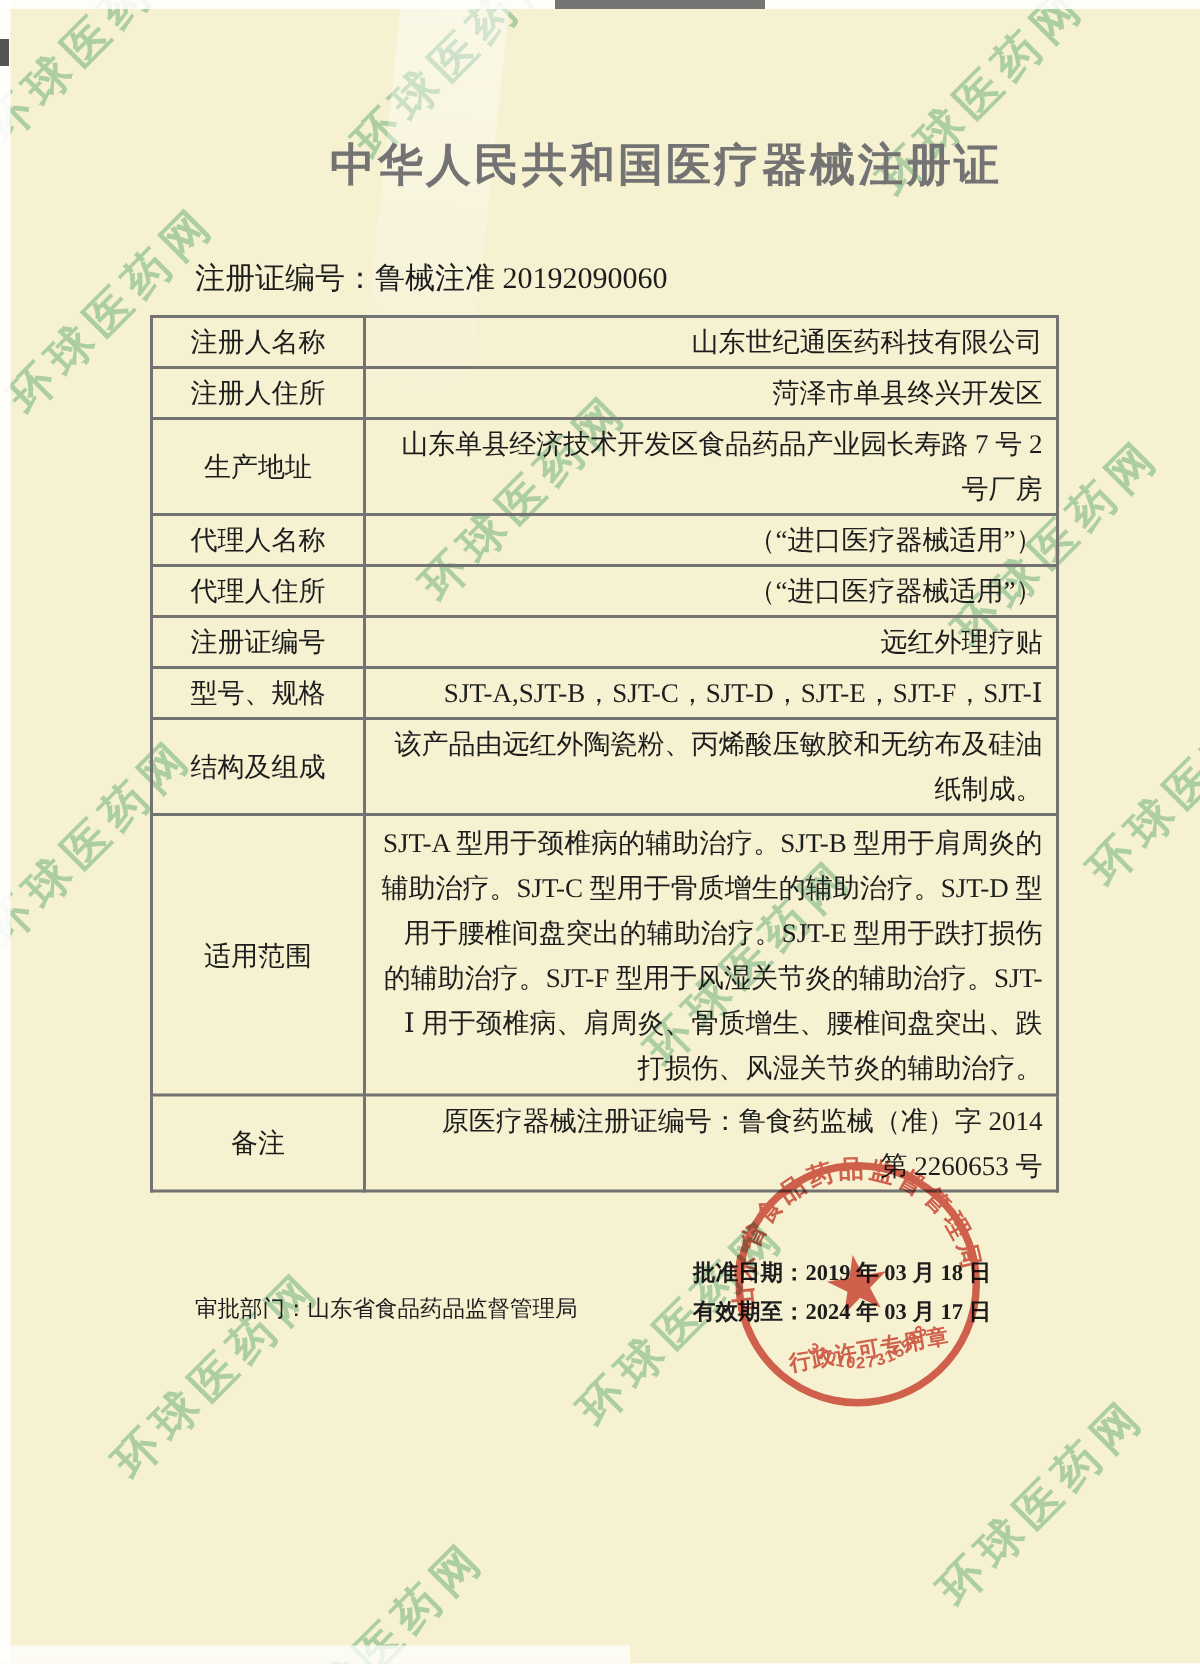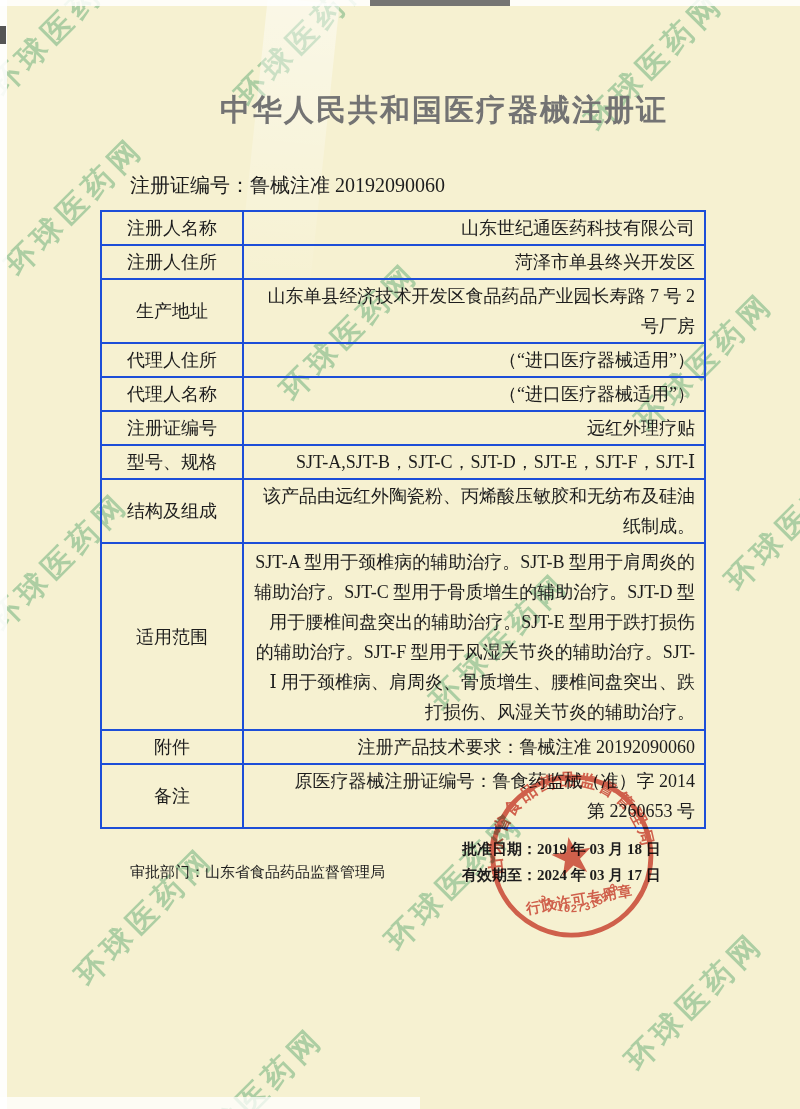--- a/index.html
+++ b/index.html
@@ -23,21 +23,21 @@
             transform:rotate(6deg);}
   .art-bottom{left:0;top:1097px;width:420px;height:12px;background:rgba(255,255,255,.75);}
 
   .doc-title{position:absolute;left:0;top:90px;width:800px;text-align:center;
              font-size:30px;font-weight:bold;color:#737373;letter-spacing:2px;
              font-family:"Liberation Sans","DejaVu Sans",sans-serif;margin-left:44px;}
   .cert-no{position:absolute;left:130px;top:172px;font-size:20px;color:#1d1d1d;}
 
   table.cert{position:absolute;left:100px;top:210px;width:606px;
              border-collapse:collapse;table-layout:fixed;}
-  table.cert td{border:2px solid #1d4ed8;font-size:18px;color:#1d1d1d;
+  table.cert td{border:2px solid #737373;font-size:18px;color:#1d1d1d;
                 vertical-align:middle;}
   td.lbl{width:136px;text-align:center;padding:0 2px;}
   td.val{padding:1px 9px;line-height:30px;text-align:right;}
   tr.h1{height:32px;} tr.h2{height:62px;} tr.h6{height:187px;}
   tr.remark td.val{text-indent:1.6em;}
 
   .footer-left{position:absolute;left:130px;top:843px;font-size:15px;color:#1d1d1d;margin-top:20px;}
   .footer-dates{position:absolute;left:462px;top:836px;font-size:15px;color:#1d1d1d;
                 line-height:26px;font-weight:bold;}
 
@@ -84,46 +84,42 @@
     </tr>
     <tr class="h1">
       <td class="lbl">注册人住所</td>
       <td class="val">菏泽市单县终兴开发区</td>
     </tr>
     <tr class="h2">
       <td class="lbl">生产地址</td>
       <td class="val">山东单县经济技术开发区食品药品产业园长寿路 7 号 2 号厂房</td>
     </tr>
     <tr class="h1">
-      <td class="lbl">代理人住所</td>
+      <td class="lbl">代理人名称</td>
       <td class="val">（“进口医疗器械适用”）</td>
     </tr>
     <tr class="h1">
-      <td class="lbl">代理人名称</td>
+      <td class="lbl">代理人住所</td>
       <td class="val">（“进口医疗器械适用”）</td>
     </tr>
     <tr class="h1">
       <td class="lbl">注册证编号</td>
       <td class="val">远红外理疗贴</td>
     </tr>
     <tr class="h1">
       <td class="lbl">型号、规格</td>
       <td class="val">SJT-A,SJT-B，SJT-C，SJT-D，SJT-E，SJT-F，SJT-Ⅰ</td>
     </tr>
     <tr class="h2">
       <td class="lbl">结构及组成</td>
       <td class="val">该产品由远红外陶瓷粉、丙烯酸压敏胶和无纺布及硅油纸制成。</td>
     </tr>
     <tr class="h6">
       <td class="lbl">适用范围</td>
       <td class="val">SJT-A 型用于颈椎病的辅助治疗。SJT-B 型用于肩周炎的辅助治疗。SJT-C 型用于骨质增生的辅助治疗。SJT-D 型用于腰椎间盘突出的辅助治疗。SJT-E 型用于跌打损伤的辅助治疗。SJT-F 型用于风湿关节炎的辅助治疗。SJT-Ⅰ 用于颈椎病、肩周炎、骨质增生、腰椎间盘突出、跌打损伤、风湿关节炎的辅助治疗。</td>
-    </tr>
-    <tr class="h1">
-      <td class="lbl">附件</td>
-      <td class="val">注册产品技术要求：鲁械注准 20192090060</td>
     </tr>
     <tr class="h2 remark">
       <td class="lbl">备注</td>
       <td class="val">原医疗器械注册证编号：鲁食药监械（准）字 2014 第 2260653 号</td>
     </tr>
   </tbody>
     </table>
 
   <div class="footer-left">
     <span>审批部门：</span><span>山东省食品药品监督管理局</span>

